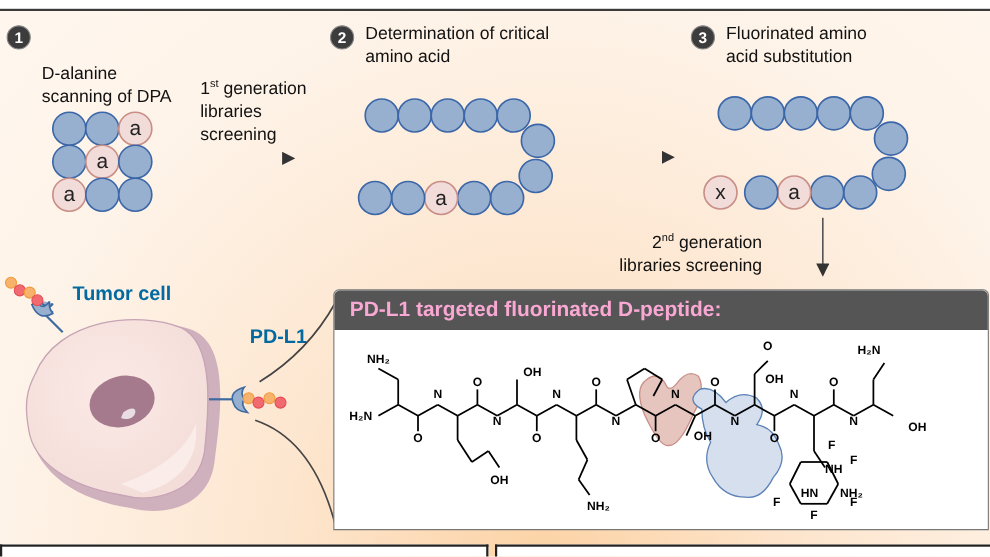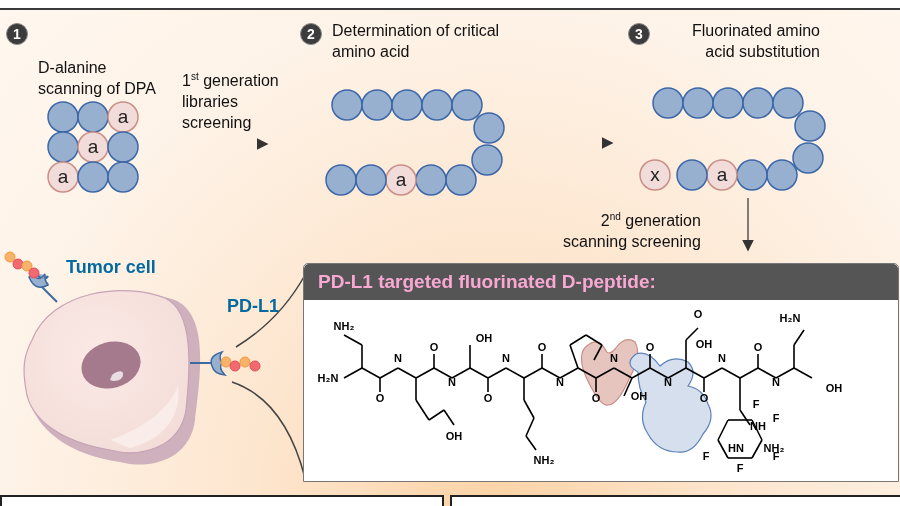--- a/index.html
+++ b/index.html
@@ -40,32 +40,32 @@
 <div class="step" style="left:6px;top:20px;">
   <div class="num">1</div>
   <div class="step-text" style="width:130px;margin-top:37px;">D-alanine scanning of DPA</div>
 </div>
 <div class="step" style="left:300px;top:20px;">
   <div class="num">2</div>
   <div class="step-text" style="width:180px;">Determination of critical amino acid</div>
 </div>
 <div class="step" style="left:628px;top:20px;">
   <div class="num">3</div>
-  <div class="step-text" style="width:160px;text-align:right;">Fluorinated amino acid substitution</div>
+  <div class="step-text" style="width:160px;">Fluorinated amino acid substitution</div>
 </div>
 
 <div class="lbl" style="left:182px;top:66px;">
   <span>1</span><sup>st</sup><span> generation</span><br>
   <span>libraries</span><br>
   <span>screening</span>
 </div>
 
 <div class="lbl" style="left:563px;top:206px;text-align:right;">
   <span>2</span><sup>nd</sup><span> generation</span><br>
-  <span>scanning screening</span>
+  <span>libraries screening</span>
 </div>
 
 <div class="lbl bold" style="left:66px;top:257px;">Tumor cell</div>
 <div class="lbl bold" style="left:202px;top:296px;margin-left:25px;">PD-L1</div>
 
 <svg width="900" height="506">
   <defs>
     <marker id="ah" markerWidth="8" markerHeight="8" refX="7" refY="4" orient="auto">
       <path d="M0,0 L8,4 L0,8 z" fill="#333"></path>
     </marker>

